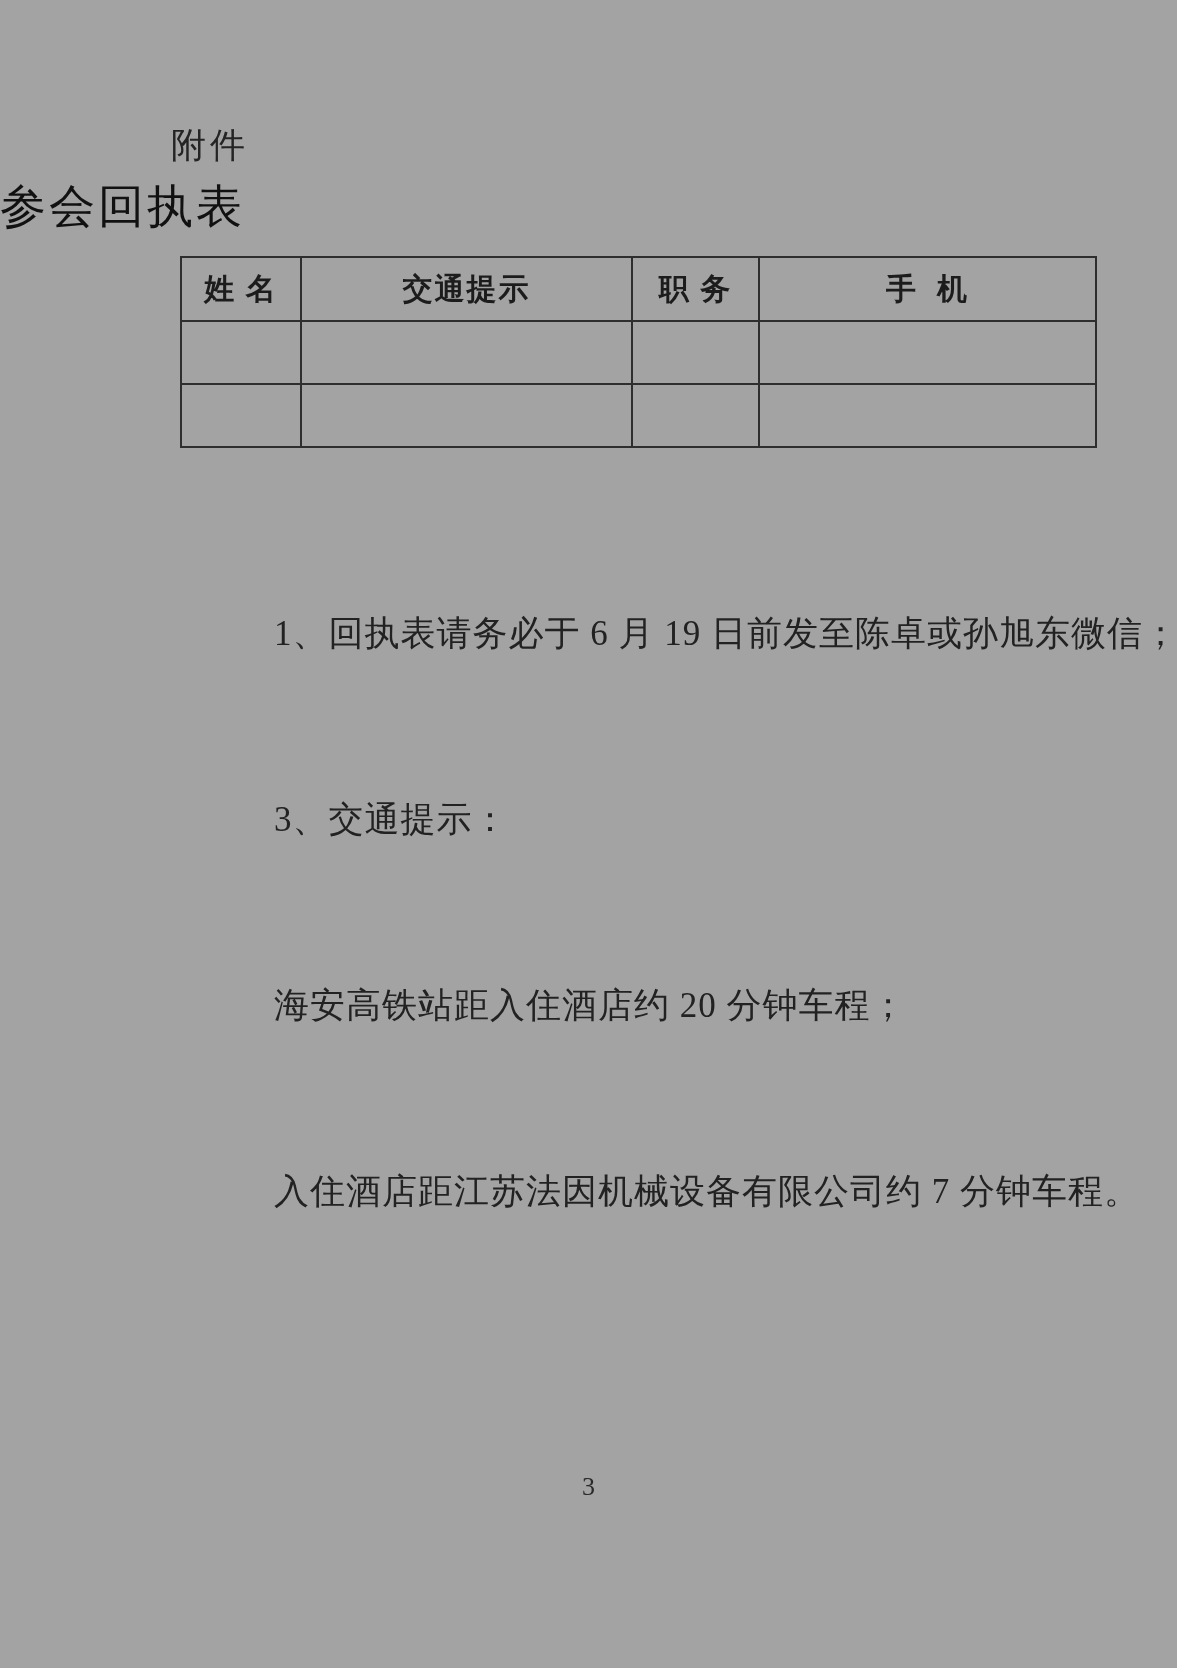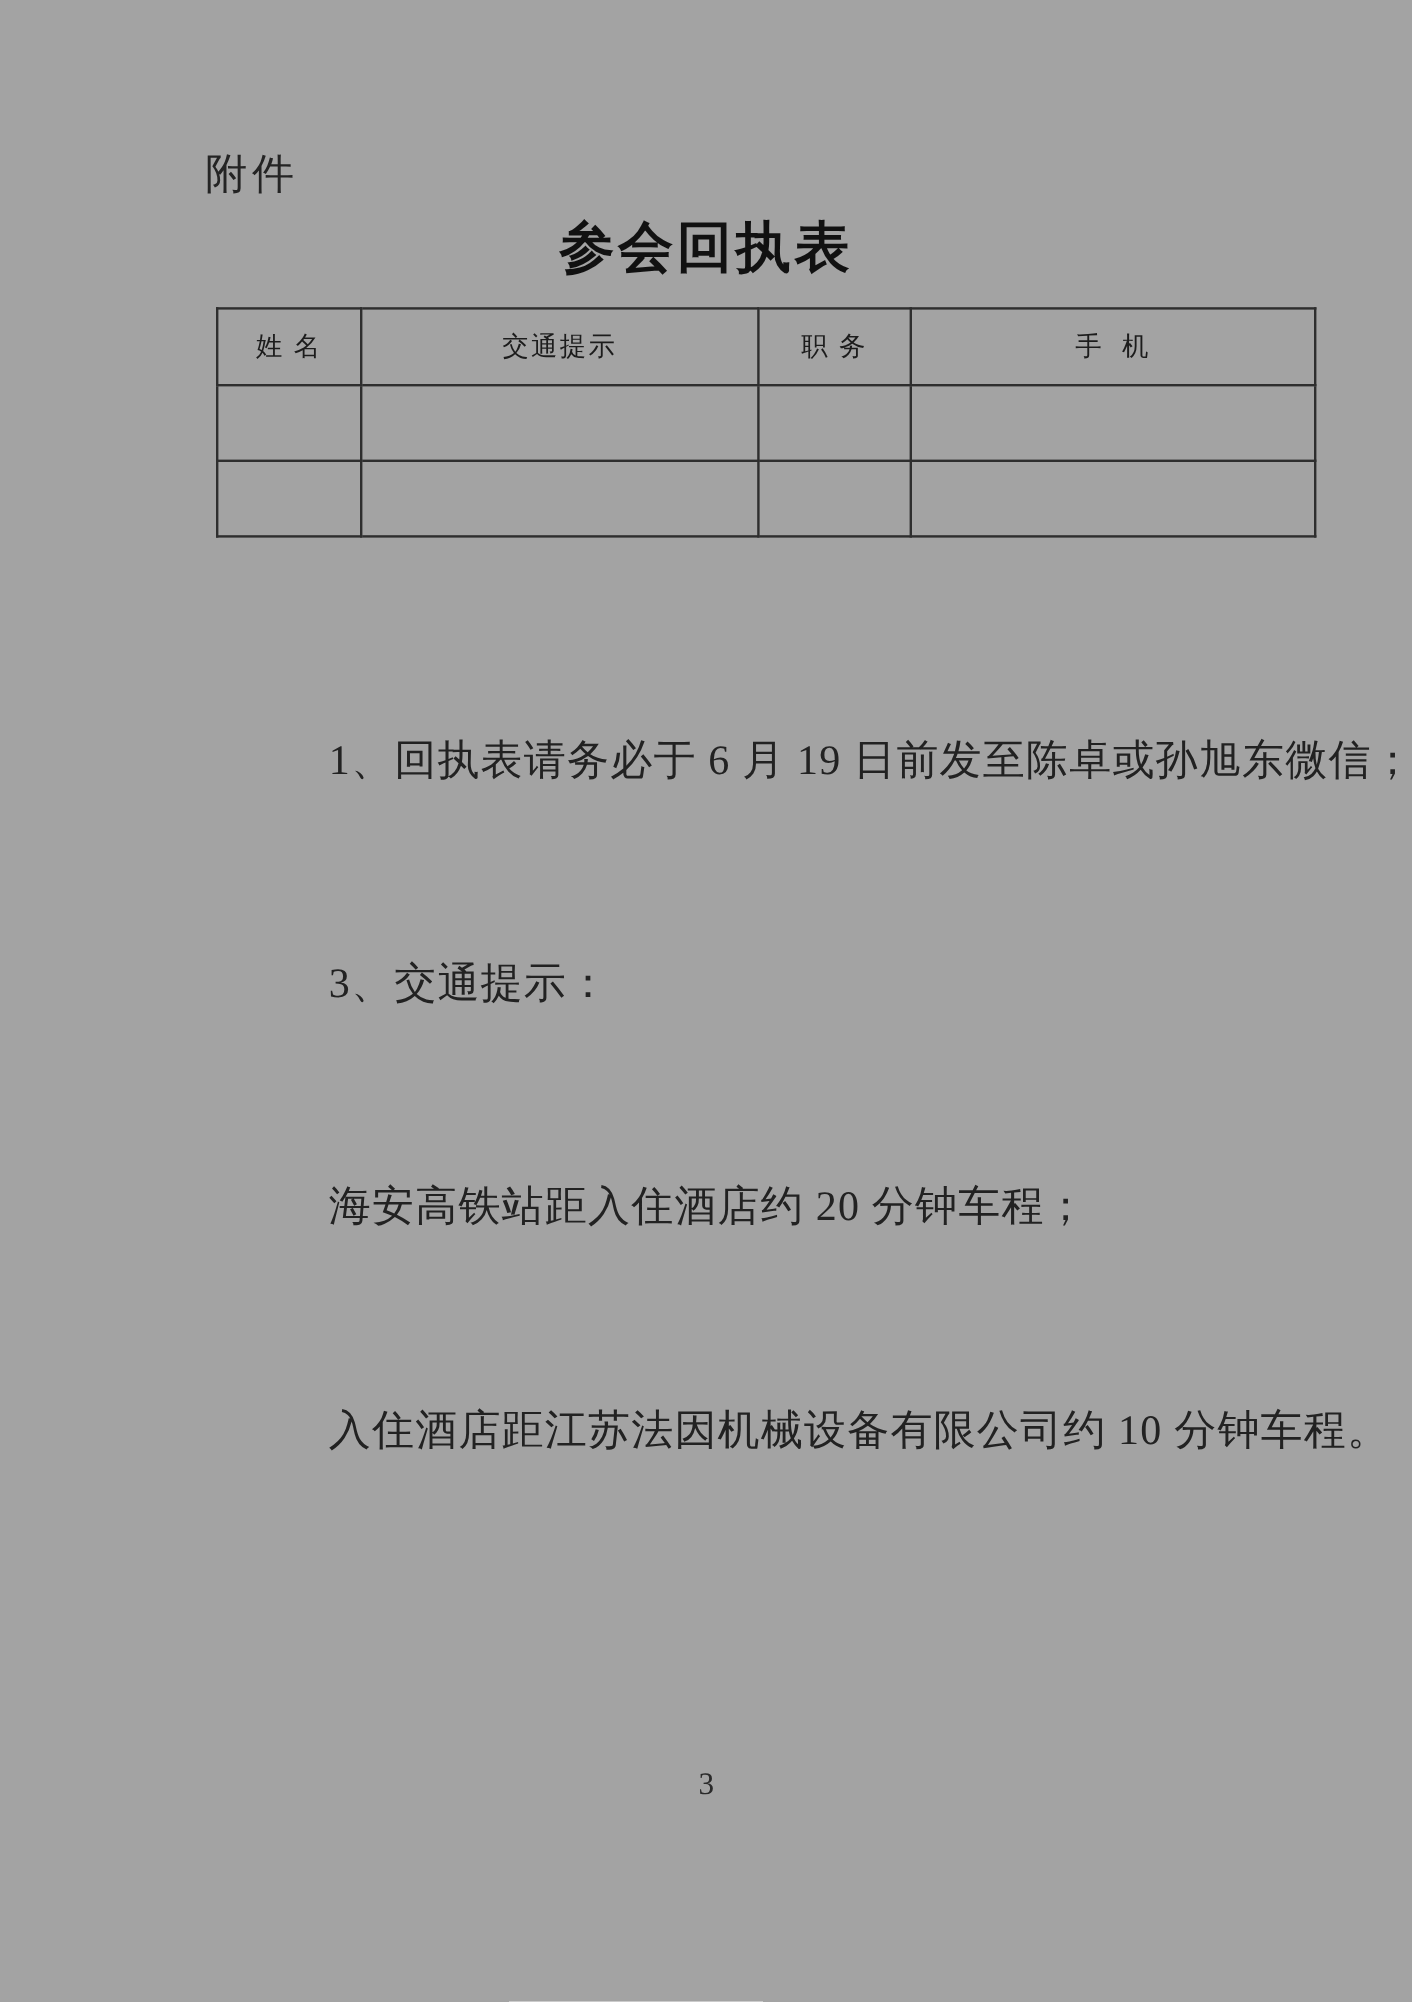--- a/index.html
+++ b/index.html
@@ -23,41 +23,40 @@
     top: 122px;
     font-size: 35px;
     letter-spacing: 4px;
     color: #242424;
   }
   .doc-title {
     position: absolute;
     left: 0;
     right: 0;
     top: 176px;
-    text-align: center;
     font-size: 46px;
-    font-weight: 700;
+    font-weight: 400;
     letter-spacing: 3px;
     color: #111;
   }
   table.reply-table {
     position: absolute;
     left: 180px;
     top: 256px;
     width: 915px;
     border-collapse: collapse;
     table-layout: fixed;
   }
   table.reply-table, table.reply-table td, table.reply-table th {
     border: 2px solid #2e2e2e;
   }
   table.reply-table th {
     height: 60px;
-    font-size: 22px;
-    font-weight: 400;
+    font-size: 30px;
+    font-weight: 700;
     letter-spacing: 2px;
     text-align: center;
     vertical-align: middle;
     color: #1c1c1c;
     white-space: pre;
   }
   table.reply-table td.blank-cell {
     height: 59px;
   }
   .notes {
@@ -120,18 +119,18 @@
         <td class="blank-cell"></td>
         <td class="blank-cell"></td>
       </tr>
     </tbody>
   </table>
 
   <div class="notes">
     <span class="note-line">1、回执表请务必于 6 月 19 日前发至陈卓或孙旭东微信；</span>
     <span class="note-line">3、交通提示：</span>
     <span class="note-line">海安高铁站距入住酒店约 20 分钟车程；</span>
-    <span class="note-line">入住酒店距江苏法因机械设备有限公司约 10 分钟车程。</span>
+    <span class="note-line">入住酒店距江苏法因机械设备有限公司约 7 分钟车程。</span>
   </div>
 
   <div class="page-number">3</div>
 
 </div>
 
 </body></html>

